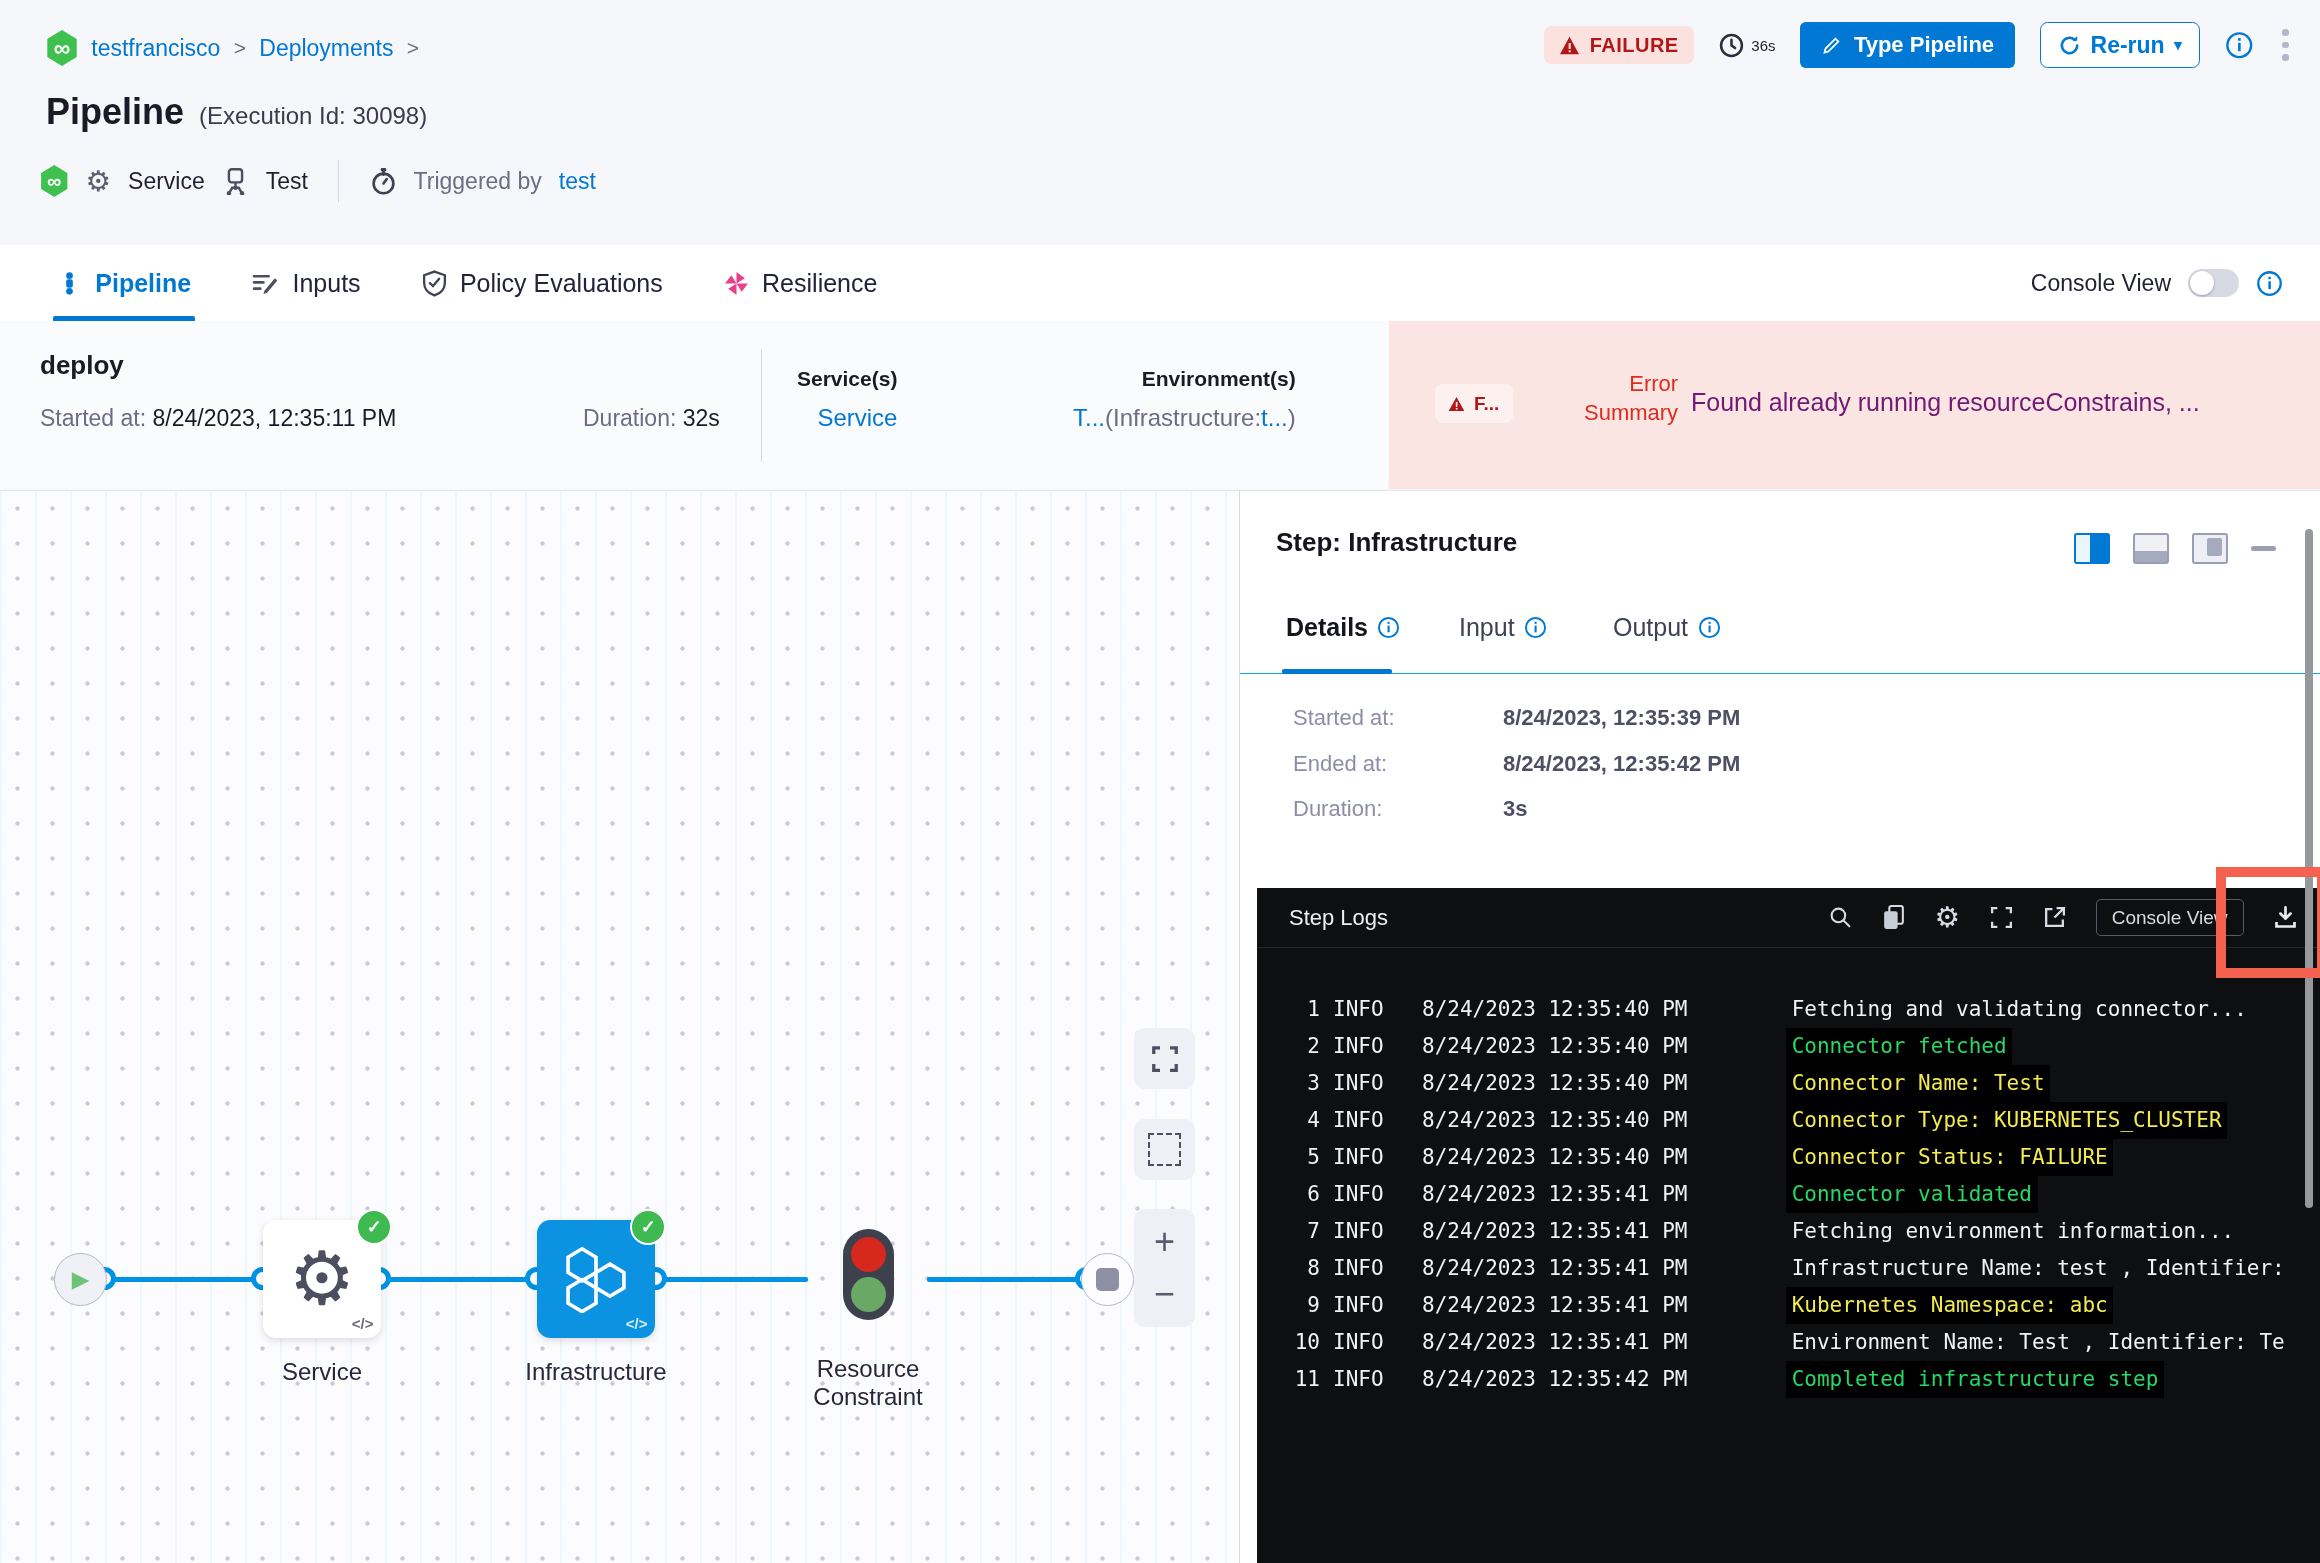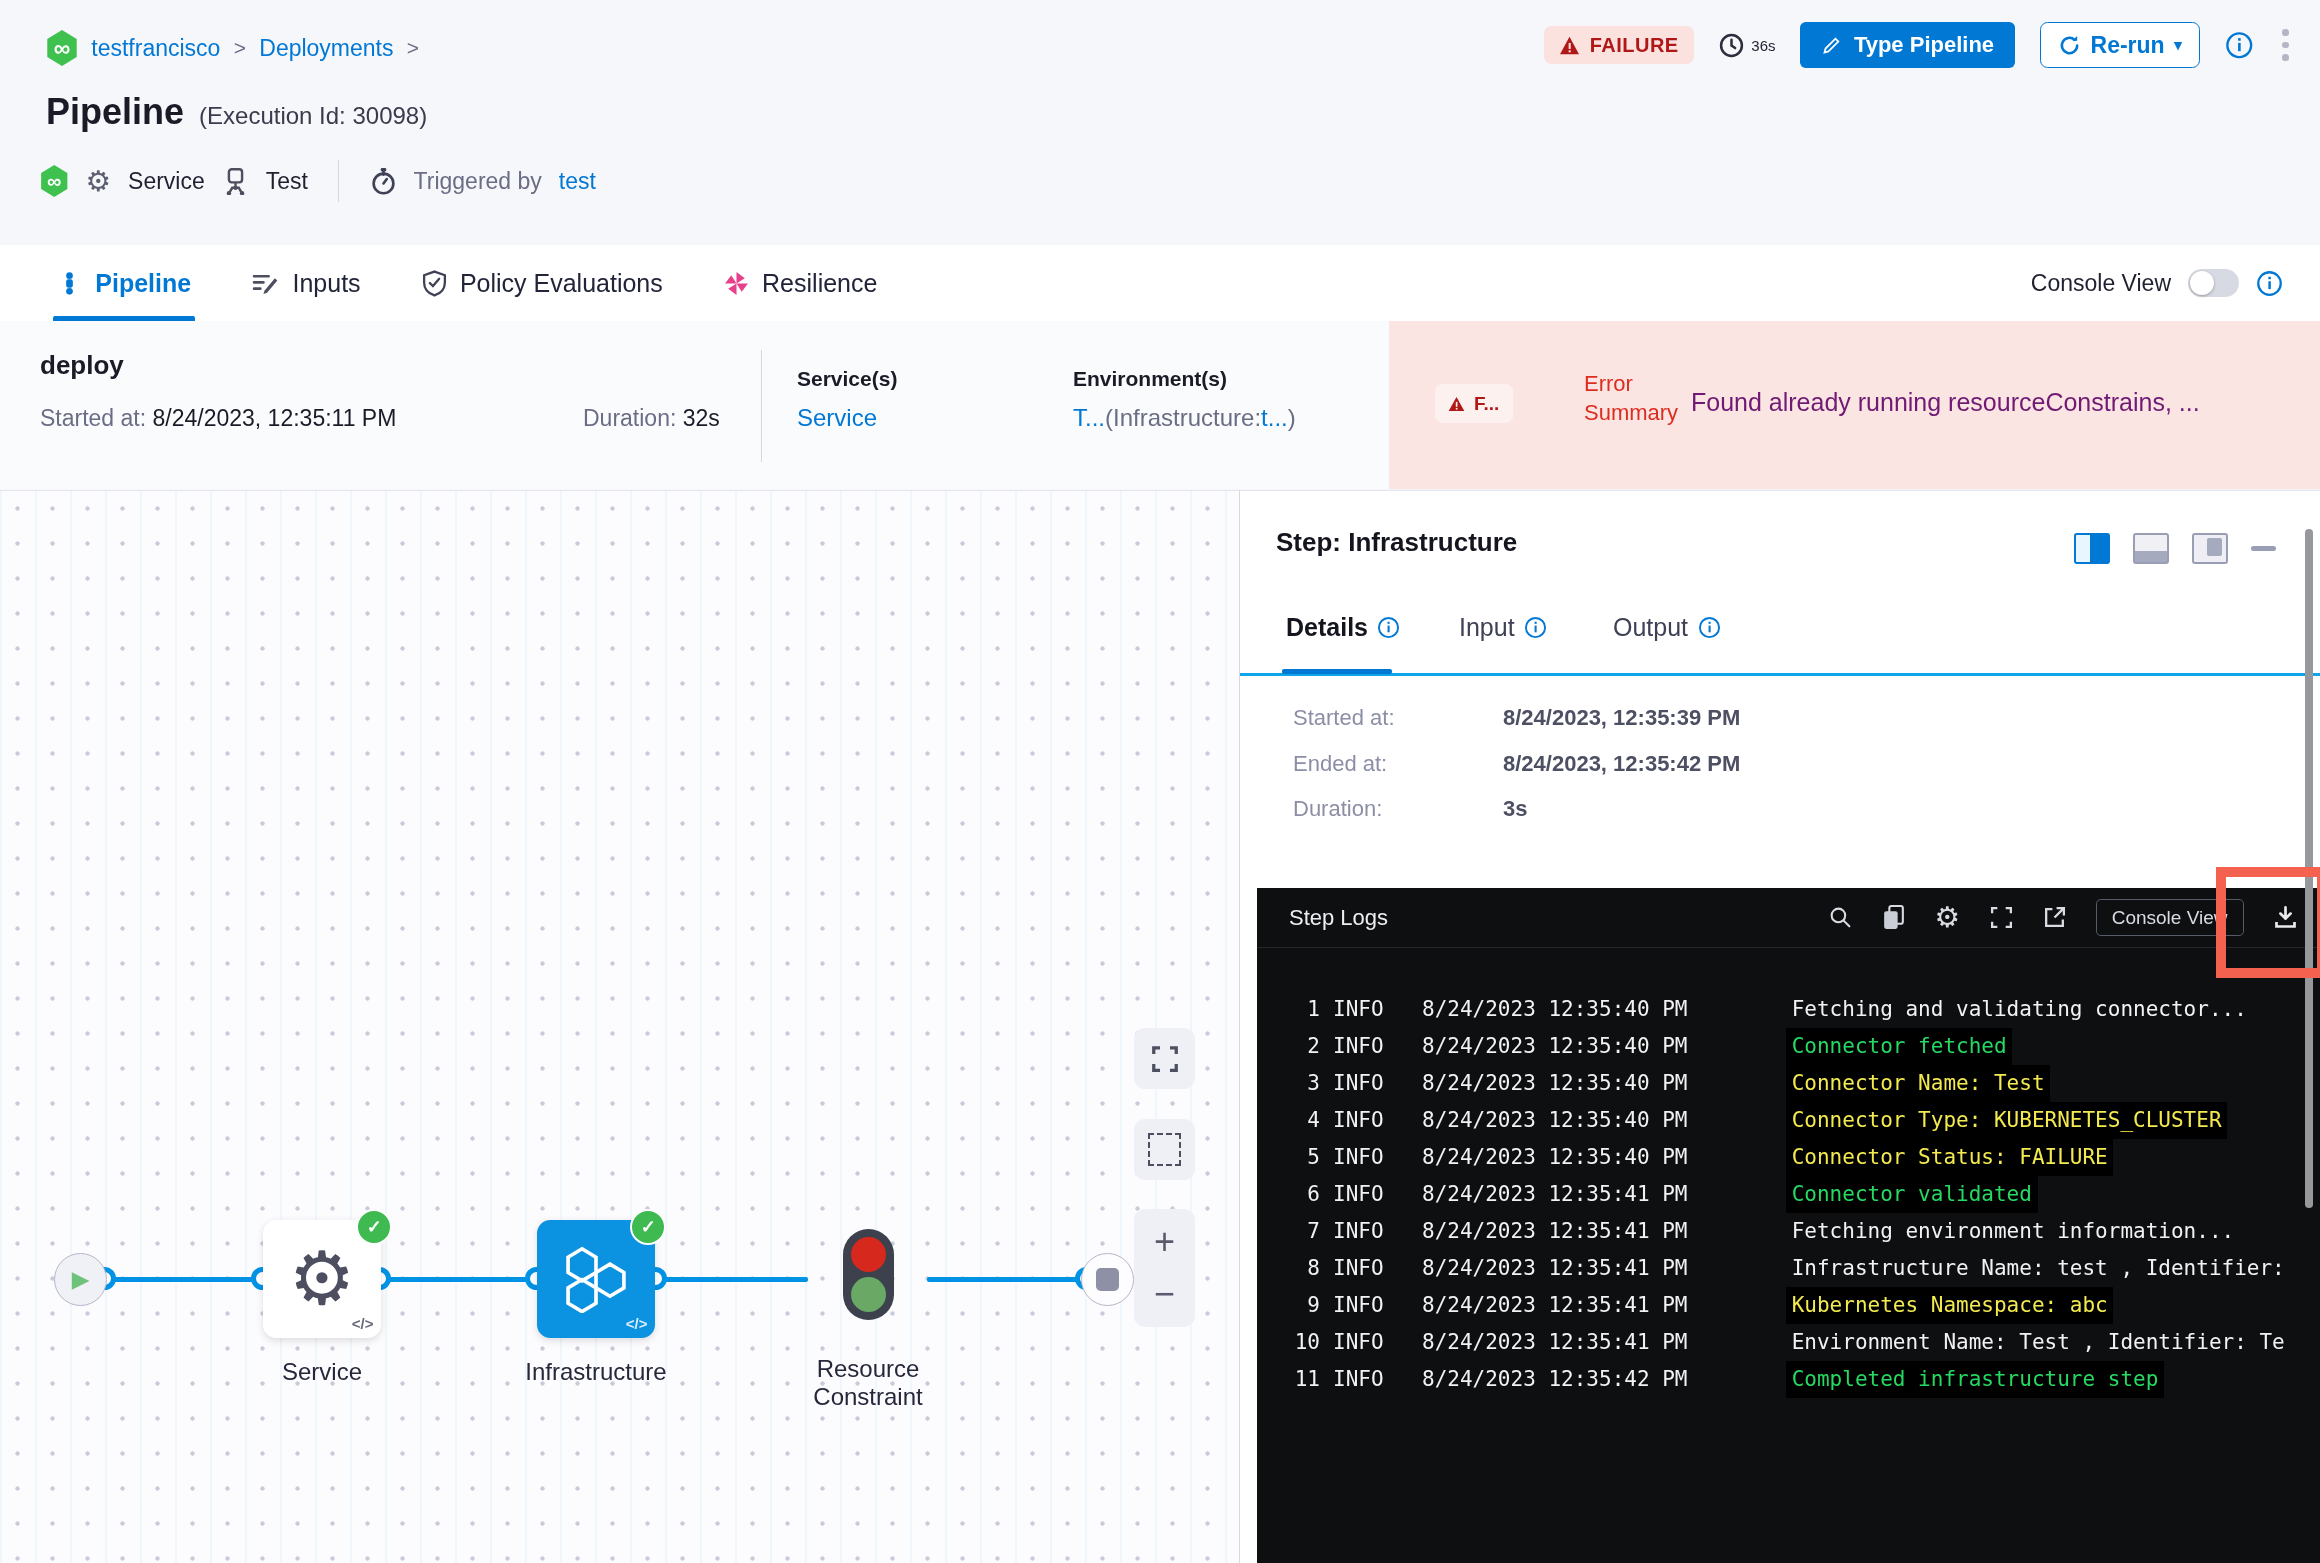--- a/index.html
+++ b/index.html
@@ -33,21 +33,21 @@
   
   .tabbar{position:absolute;left:0;top:245px;width:2321px;height:76px;background:#fff;border-bottom:1px solid #d9dbe5;}
   .tabs{position:absolute;left:57px;top:0;height:76px;display:flex;gap:61px;}
   .tab{display:flex;align-items:center;gap:13.3px;font-size:25px;color:#22243a;cursor:pointer;position:relative;}
   .tab.active{color:#0278d5;font-weight:bold;}
   .tab.active .underline{position:absolute;left:-3.8px;right:-3.8px;bottom:0;height:4.8px;background:#0278d5;border-radius:1.9px 1.9px 0 0;}
   .console-view{position:absolute;right:38px;top:0;height:76px;display:flex;align-items:center;gap:17px;font-size:23px;color:#1f2030;}
   .toggle{width:51px;height:27.6px;background:#d7dae3;border-radius:14.3px;position:relative;cursor:pointer;}
   .toggle .knob{position:absolute;left:1.9px;top:1.9px;width:24px;height:24px;border-radius:50%;background:#fff;box-shadow:0 1px 2.9px rgba(0,0,0,.3);}
   
-  .summary{position:absolute;left:0;top:321px;width:2087px;height:168px;background:#fafbfd;}
+  .summary{position:absolute;left:0;top:321px;width:2087px;height:168px;background:#fafbfd;text-align:right;}
   .summary .stage{position:absolute;left:40px;top:28.5px;font-size:26px;font-weight:bold;}
   .summary .started{position:absolute;left:40px;top:84px;font-size:23px;}
   .summary .dur{position:absolute;left:583px;top:84px;font-size:23px;}
   .sum-div{position:absolute;left:761px;top:28.5px;width:1px;height:112px;background:#d4d6e0;}
   .svc-col{position:absolute;left:797px;top:46px;}
   .env-col{position:absolute;left:1073px;top:46px;}
   .col-h{font-size:21px;font-weight:bold;color:#1b1b28;}
   .col-v{font-size:24px;margin-top:13.3px;}
   .error-zone{position:absolute;left:1389px;top:0;width:932px;height:168px;background:#fbe5e2;}
   .err-pill{position:absolute;left:46px;top:63px;display:flex;align-items:center;gap:8.6px;background:#fdf1ef;
@@ -86,21 +86,21 @@
   .marquee-box{width:28.5px;height:28.5px;border:2.9px dashed #4d4f60;}
   
   .right-panel{position:absolute;left:1240px;top:490px;width:1080px;height:1074px;background:#fff;border-top:1px solid #e3e4ec;}
   .step-title{position:absolute;left:36px;top:36px;font-size:26px;font-weight:bold;color:#14151f;}
   .layout-icons{position:absolute;right:44px;top:42px;display:flex;align-items:center;gap:23px;}
   .li-split{width:32px;height:27px;border:2.9px solid #0278d5;border-radius:2.9px;background:linear-gradient(90deg,#eaf6ff 0 45%,#0278d5 45% 100%);cursor:pointer;}
   .li-bottom{width:32px;height:27px;border:2.9px solid #9a9eb5;border-radius:2.9px;background:linear-gradient(#f0f0f5 0 60%,#a6aabf 60% 100%);cursor:pointer;}
   .li-float{width:32px;height:27px;border:2.9px solid #9a9eb5;border-radius:2.9px;background:#eeeef4;position:relative;cursor:pointer;}
   .li-float i{position:absolute;right:3.8px;top:2.9px;width:15px;height:18px;background:#a6aabf;border-radius:1.9px;}
   .li-min{width:25px;height:5.7px;background:#9a9eb5;border-radius:2.9px;cursor:pointer;}
-  .detail-tabs{position:absolute;left:0;top:112px;width:100%;height:70px;border-bottom:3px solid #0ea5e9;}
+  .detail-tabs{position:absolute;left:0;top:112px;width:100%;height:70px;border-bottom:1px solid #0ea5e9;}
   .dtab{position:absolute;top:9.5px;display:flex;align-items:center;gap:9.5px;font-size:25px;color:#3f4156;cursor:pointer;}
   .dtab.active{font-weight:bold;color:#14151f;}
   .dtab-underline{position:absolute;left:42px;bottom:-1px;width:110px;height:4.8px;background:#0278d5;border-radius:1.9px;}
   .detail-row{position:absolute;left:53px;font-size:22px;color:#8c8ea6;}
   .detail-val{position:absolute;left:263px;font-size:22px;font-weight:bold;color:#4d4f63;}
   
   .logs{position:absolute;left:17px;top:397px;width:1063px;height:677px;background:#0e0f11;overflow:hidden;}
   .logs-header{position:absolute;left:0;top:0;width:100%;height:59px;display:flex;align-items:center;border-bottom:1px solid #26282c;}
   .logs-title{margin-left:32px;font-size:22px;color:#eceef2;}
   .logs-tools{position:absolute;right:21px;display:flex;align-items:center;gap:28.5px;color:#d8dbe2;}

